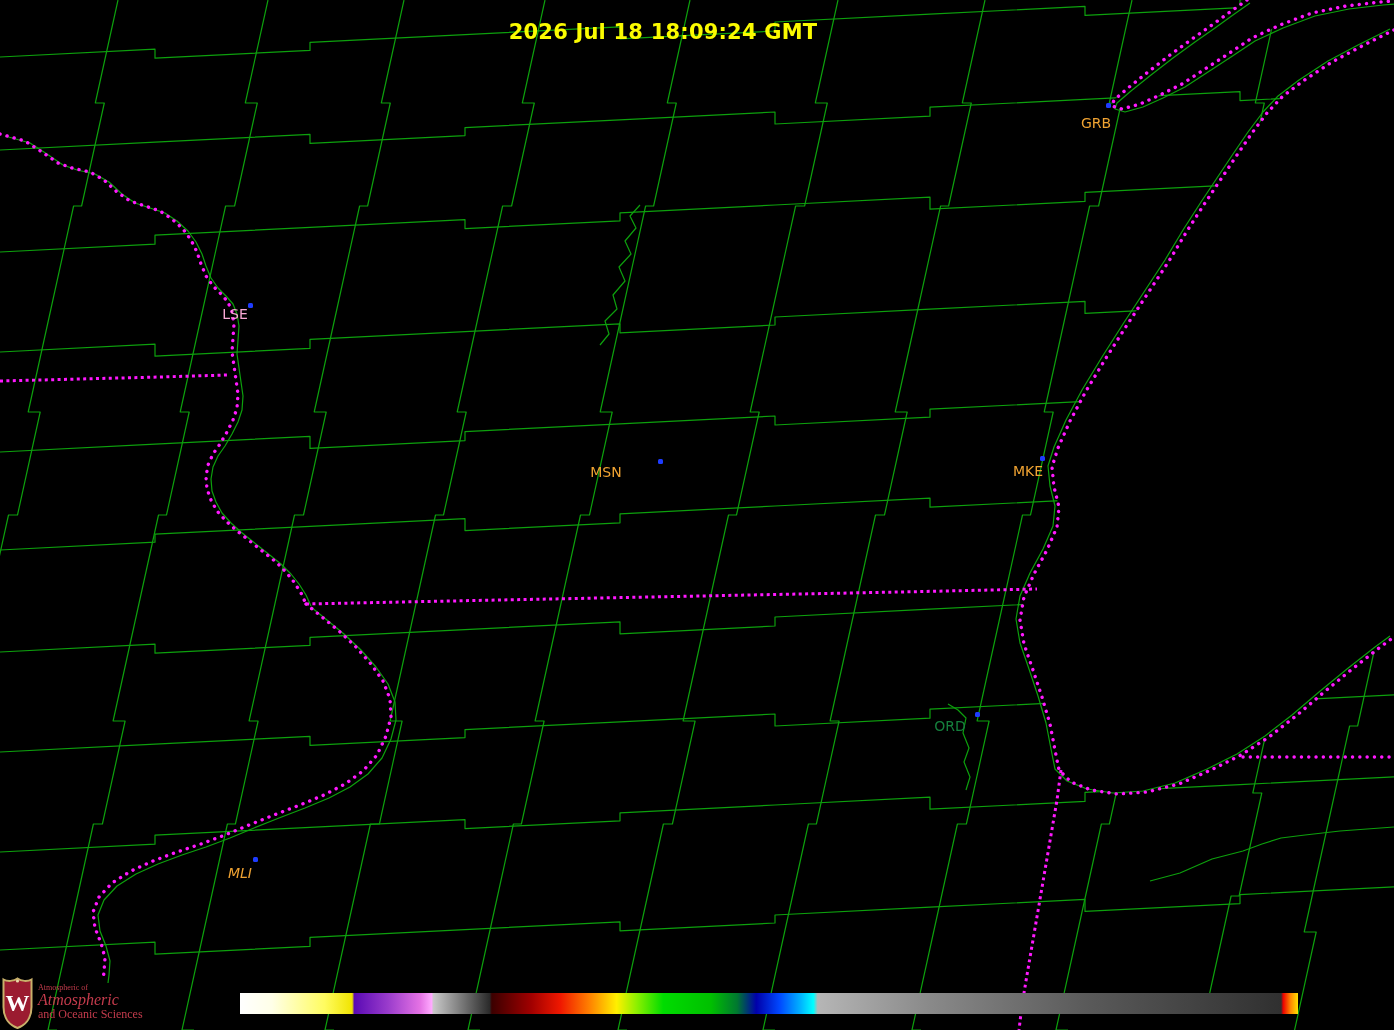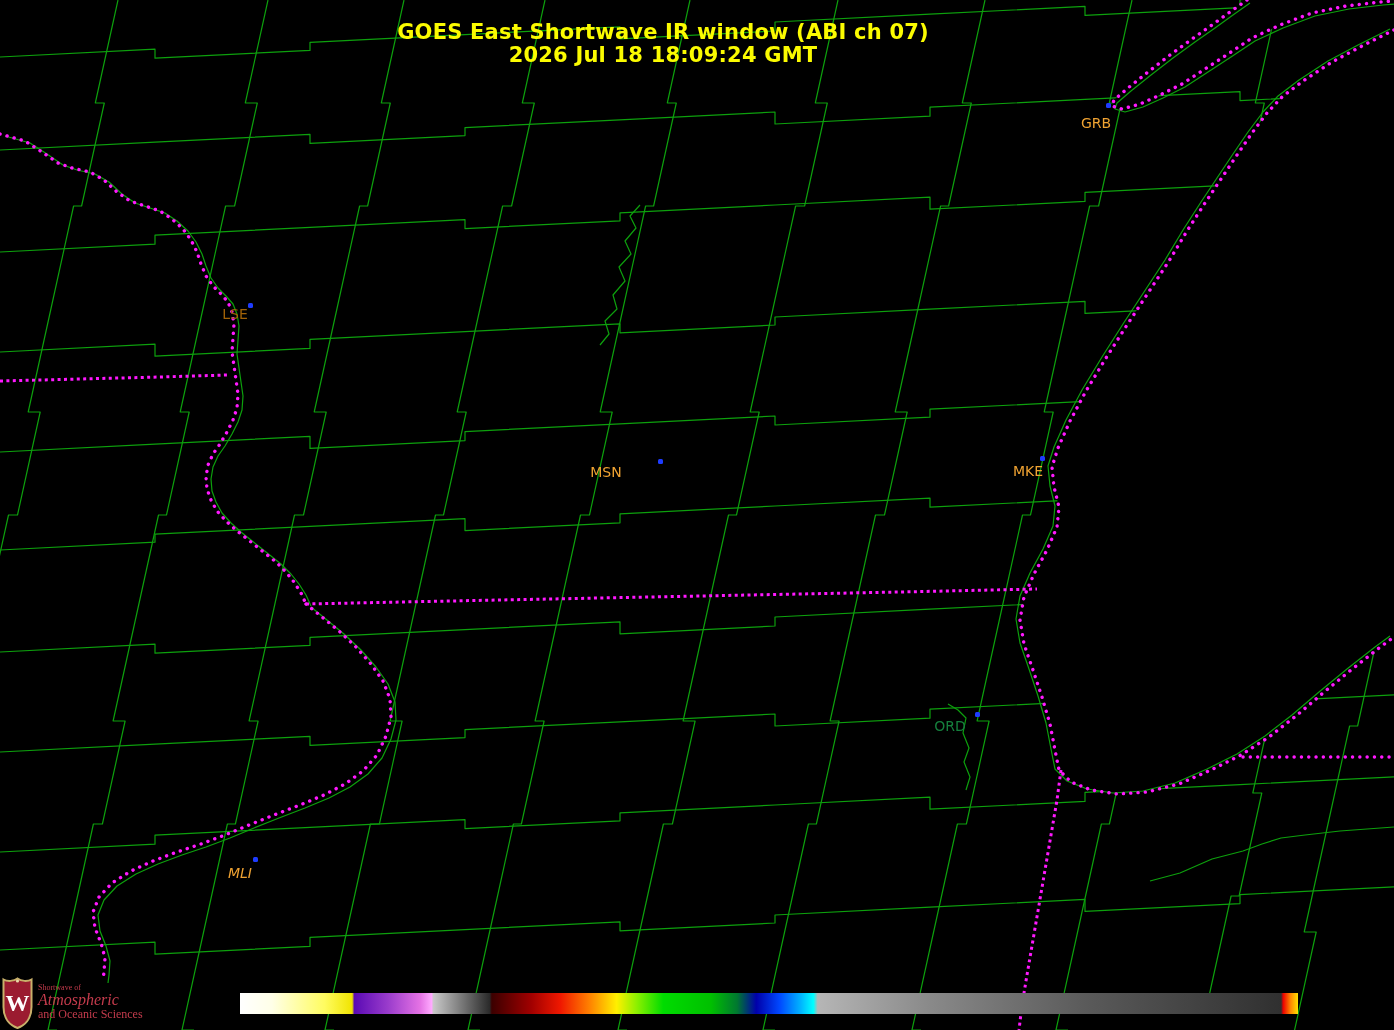--- a/index.html
+++ b/index.html
@@ -59,28 +59,27 @@
       <polyline points="306,604 322,617 339,631 356,647 371,664 383,681 390,699 391,717 386,736 377,755 363,771 345,784 324,795 300,805 274,815 249,825 225,835 201,844 177,852 153,861 131,871 112,883 99,897 93,912 95,928 101,943 105,958 104,972 103,980" fill="none" stroke="#FF19FF" stroke-width="3.4" stroke-dasharray="0.1 7.2" stroke-linecap="round" stroke-linejoin="round"></polyline>
       <polyline points="0,381 80,379 160,377 228,375" fill="none" stroke="#FF19FF" stroke-width="3" stroke-dasharray="3 3.4" stroke-linecap="butt" stroke-linejoin="round"></polyline>
       <polyline points="306,604 450,601 600,598 750,595 900,592 1037,589" fill="none" stroke="#FF19FF" stroke-width="3" stroke-dasharray="3 3.4" stroke-linecap="butt" stroke-linejoin="round"></polyline>
       <polyline points="1247,0 1230,12 1212,25 1192,39 1170,55 1148,72 1128,88 1114,100 1112,106 1122,109 1140,104 1160,95 1182,84 1205,69 1228,54 1252,38 1280,25 1312,13 1346,6 1380,2 1394,1" fill="none" stroke="#FF19FF" stroke-width="3.4" stroke-dasharray="0.1 7.2" stroke-linecap="round" stroke-linejoin="round"></polyline>
       <polyline points="1394,30 1362,46 1332,62 1303,81 1282,97 1267,113 1252,133 1237,155 1221,179 1205,203 1187,231 1169,261 1148,293 1127,325 1106,358 1086,391 1070,421 1058,448 1052,467 1054,487 1059,507 1057,527 1047,550 1034,574 1024,597 1020,620 1024,644 1033,670 1042,697 1050,724 1055,750 1059,770 1071,782 1091,790 1117,794 1147,792 1179,784 1211,770 1241,755 1269,737 1296,716 1323,693 1351,670 1379,648 1394,637" fill="none" stroke="#FF19FF" stroke-width="3.4" stroke-dasharray="0.1 7.2" stroke-linecap="round" stroke-linejoin="round"></polyline>
       <polyline points="1243,757 1290,757 1340,757 1394,757" fill="none" stroke="#FF19FF" stroke-width="3.4" stroke-dasharray="0.1 7.2" stroke-linecap="round" stroke-linejoin="round"></polyline>
       <polyline points="1061,770 1057,800 1051,835 1045,870 1039,905 1033,940 1027,975 1022,1005 1019,1030" fill="none" stroke="#FF19FF" stroke-width="3" stroke-dasharray="3 3.4" stroke-linecap="butt" stroke-linejoin="round"></polyline>
     </svg>
 
   <div id="title" style="color: rgb(251, 251, 0);">
-    <div>GOES East Shortwave IR window (ABI ch 07)</div>
     <div>2026 Jul 18  18:09:24 GMT</div>
   </div>
 
   <div id="stations">
       <div class="station">
         <div class="dot" style="left: 248px; top: 303px; background: rgb(30, 60, 255);"></div>
-        <div class="lbl" style="left: 235px; top: 306px; color: #a16207;">LSE</div>
+        <div class="lbl" style="left: 235px; top: 306px; color: #f9a8d4;">LSE</div>
       </div>
       <div class="station">
         <div class="dot" style="left: 1106px; top: 103px; background: rgb(30, 60, 255);"></div>
         <div class="lbl" style="left: 1096px; top: 115px; color: rgb(240, 163, 50);">GRB</div>
       </div>
       <div class="station">
         <div class="dot" style="left: 658px; top: 459px; background: rgb(30, 60, 255);"></div>
         <div class="lbl" style="left: 606px; top: 464px; color: rgb(240, 163, 50);">MSN</div>
       </div>
       <div class="station">
@@ -99,19 +98,19 @@
 
   <div id="colorbar" style="left: 240px; top: 993px; width: 1058px; height: 21px; background: linear-gradient(to right, rgb(255, 255, 255) 0%, rgb(255, 255, 232) 3%, rgb(255, 252, 96) 8%, rgb(240, 228, 0) 10.6%, rgb(90, 10, 180) 10.8%, rgb(154, 60, 204) 14%, rgb(228, 114, 228) 17%, rgb(255, 170, 255) 18.1%, rgb(200, 200, 200) 18.3%, rgb(42, 42, 42) 23.6%, rgb(60, 0, 0) 23.8%, rgb(160, 0, 0) 27.5%, rgb(240, 24, 0) 30.3%, rgb(255, 128, 0) 33%, rgb(255, 240, 0) 35.6%, rgb(140, 240, 0) 37.5%, rgb(0, 220, 0) 40%, rgb(0, 192, 0) 44.5%, rgb(0, 120, 48) 47%, rgb(0, 0, 170) 48.8%, rgb(0, 72, 255) 51%, rgb(0, 180, 255) 53%, rgb(0, 255, 255) 54.2%, rgb(182, 182, 182) 54.6%, rgb(138, 138, 138) 65%, rgb(90, 90, 90) 80%, rgb(48, 48, 48) 98.4%, rgb(238, 0, 0) 98.6%, rgb(255, 136, 0) 99.3%, rgb(255, 224, 0) 100%);"></div>
 
   <div id="logo">
     <svg width="31" height="52" viewBox="0 0 31 52">
       <path id="crest-shield" d="M15.5,1.5 C19,4.5 26,4.5 29.5,2.5 L29.5,30 C29.5,42 22.5,48.5 15.5,51 C8.5,48.5 1.5,42 1.5,30 L1.5,2.5 C5,4.5 12,4.5 15.5,1.5 Z" fill="#9B1B30" stroke="#C8B06A" stroke-width="2"></path>
       <circle cx="15.5" cy="4" r="1.6" fill="#E8D9A8"></circle>
       <text id="crest-w" x="15.5" y="34" text-anchor="middle" font-family="Liberation Serif, DejaVu Serif, serif" font-weight="bold" font-size="24" fill="#FFFFFF">W</text>
     </svg>
     <div id="logo-text" style="color: rgb(196, 59, 76);">
-      <div id="logo-dept">Shortwave of</div>
+      <div id="logo-dept">Atmospheric of</div>
       <div id="logo-l2">Atmospheric</div>
       <div id="logo-l3">and Oceanic Sciences</div>
     </div>
   </div>
 
 </div>
 
 </body></html>

